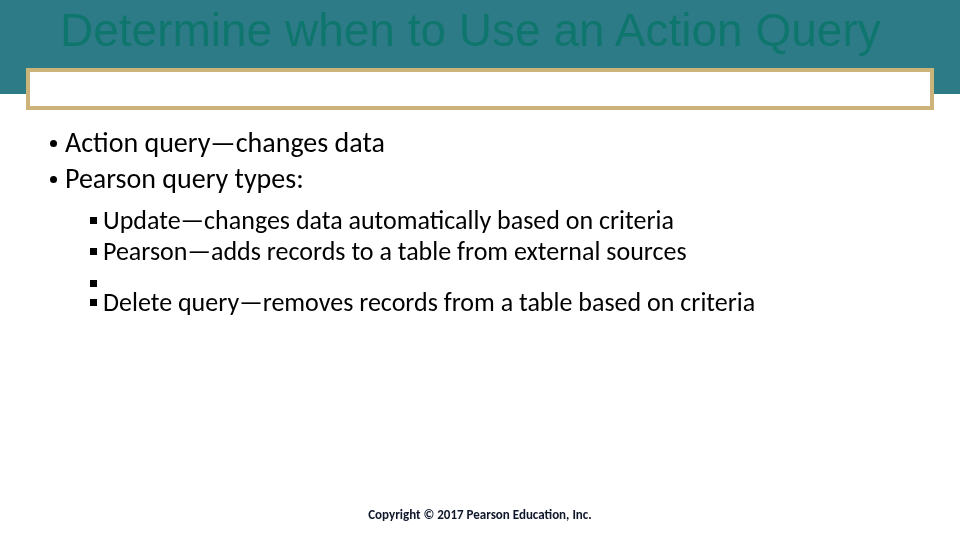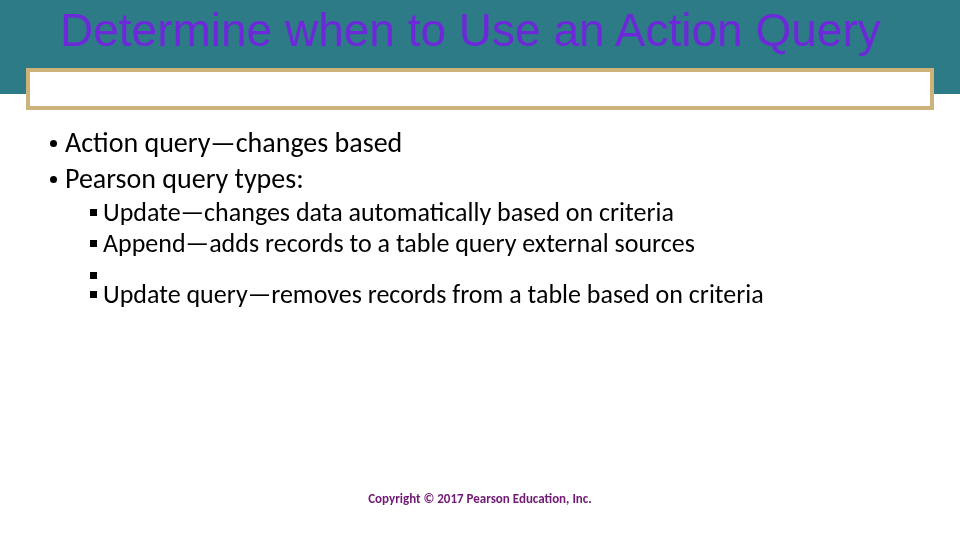--- a/index.html
+++ b/index.html
@@ -27,21 +27,21 @@
     top: 72px;
     width: 900px;
     height: 34px;
     background: #fff;
   }
   .slide-title {
     position: absolute;
     left: 60px;
     top: 6px;
     width: 880px;
-    color: #6d28d9;
+    color: #0f766e;
     font-size: 46px;
     font-weight: 400;
     line-height: 1.05;
     letter-spacing: 0px;
     font-family: Arial, Helvetica, sans-serif;
   }
 
   .body-area {
     position: absolute;
     left: 50px;
@@ -65,21 +65,21 @@
     flex-shrink: 0;
   }
   .bullet-text {
     font-size: 28px;
     color: #000;
     line-height: 1.2;
   }
 
   .sub-list {
     margin-left: 40px;
-    margin-top: 2px;
+    margin-top: 10px;
   }
   .sub-line {
     display: flex;
     align-items: flex-start;
     margin-bottom: 0px;
   }
   .sub-square {
     display: inline-block;
     width: 7px;
     height: 7px;
@@ -90,62 +90,62 @@
   }
   .sub-text {
     font-size: 26px;
     color: #000;
     line-height: 1.2;
   }
 
   .copyright {
     position: absolute;
     left: 0;
-    bottom: 34px;
+    bottom: 18px;
     width: 960px;
     text-align: center;
     font-size: 13px;
     font-weight: 700;
-    color: #701a75;
+    color: #0f172a;
     font-family: Calibri, Arial, sans-serif;
   }
 </style>
 </head>
 <body>
 
 <div class="header-band"></div>
 <div class="header-inner-box"></div>
 <div class="header-inner-fill"></div>
 <div class="slide-title">Determine when to Use an Action Query</div>
 
 <div class="body-area">
 
   <div class="bullet-line">
     <span class="bullet-dot"></span>
-    <span class="bullet-text">Action query—changes based</span>
+    <span class="bullet-text">Action query—changes data</span>
   </div>
 
   <div class="bullet-line">
     <span class="bullet-dot"></span>
     <span class="bullet-text">Pearson query types:</span>
   </div>
 
   <div class="sub-list">
     <div class="sub-line">
       <span class="sub-square"></span>
       <span class="sub-text">Update—changes data automatically based on criteria</span>
     </div>
     <div class="sub-line">
       <span class="sub-square"></span>
-      <span class="sub-text">Append—adds records to a table query external sources</span>
+      <span class="sub-text">Pearson—adds records to a table from external sources</span>
     </div>
     <div class="sub-line">
       <span class="sub-square"></span>
     </div>
     <div class="sub-line">
       <span class="sub-square"></span>
-      <span class="sub-text">Update query—removes records from a table based on criteria</span>
+      <span class="sub-text">Delete query—removes records from a table based on criteria</span>
     </div>
   </div>
 
 </div>
 
 <div class="copyright">Copyright © 2017 Pearson Education, Inc.</div>
 
 </body></html>

